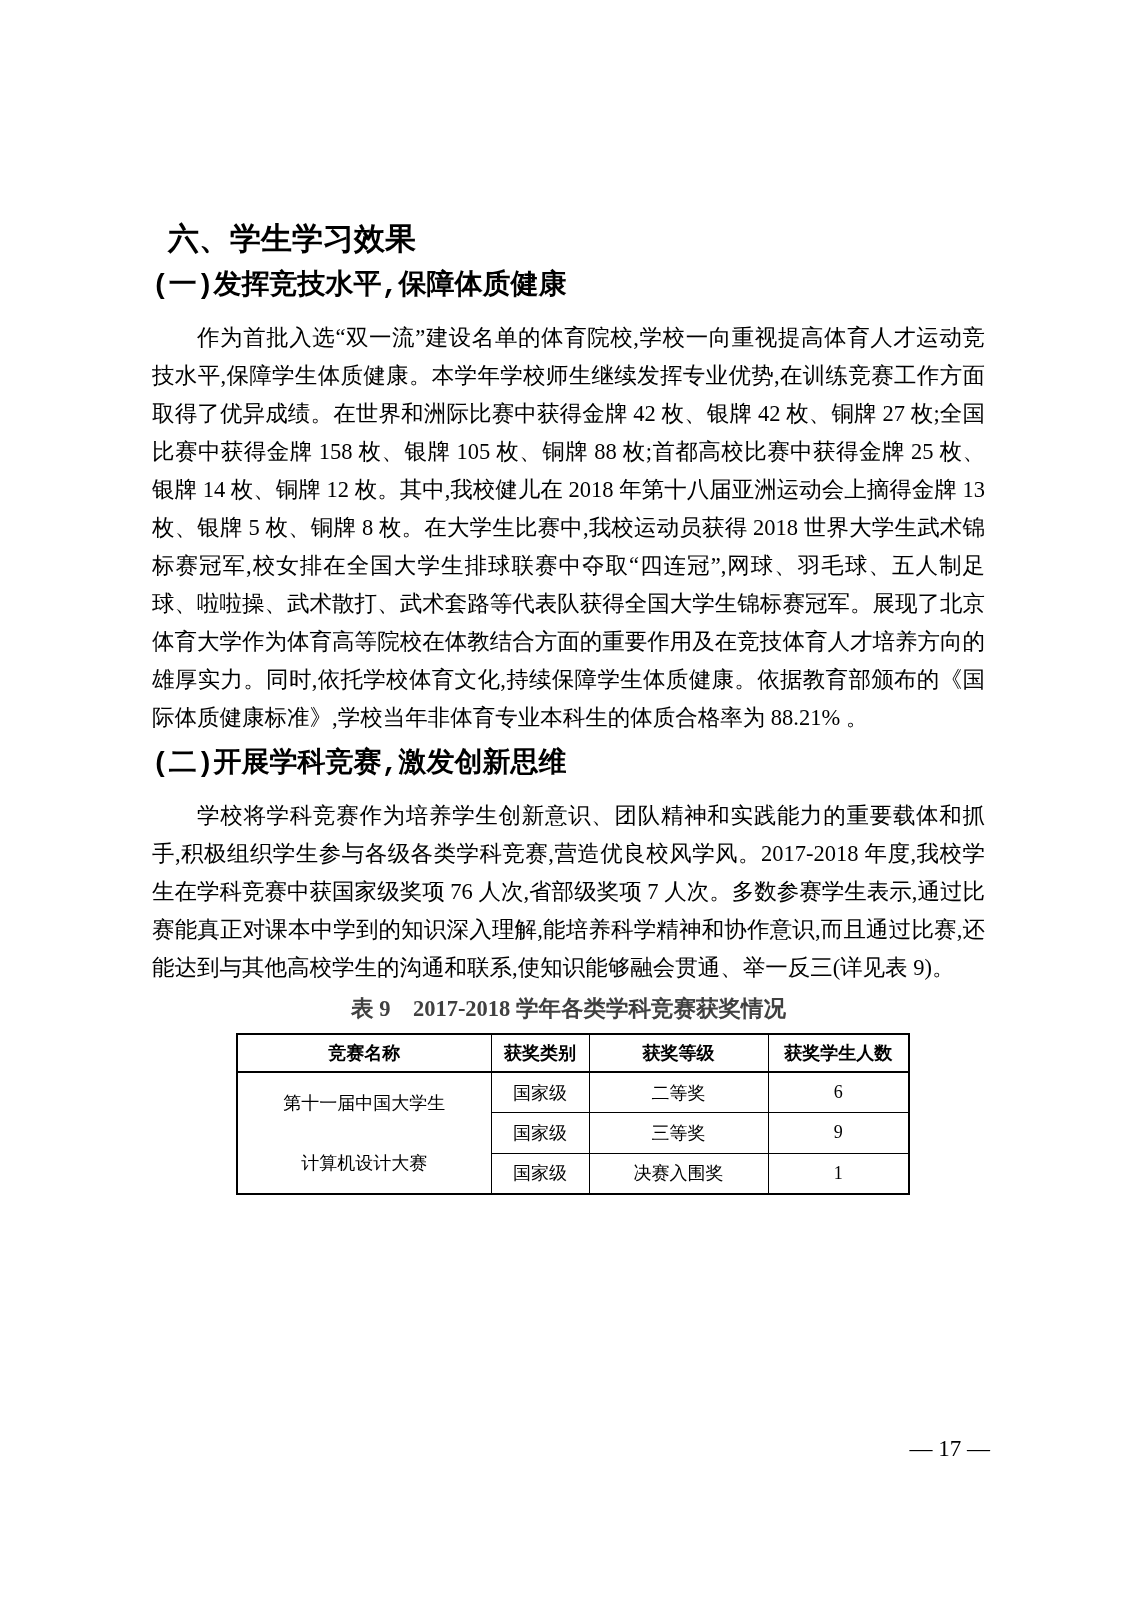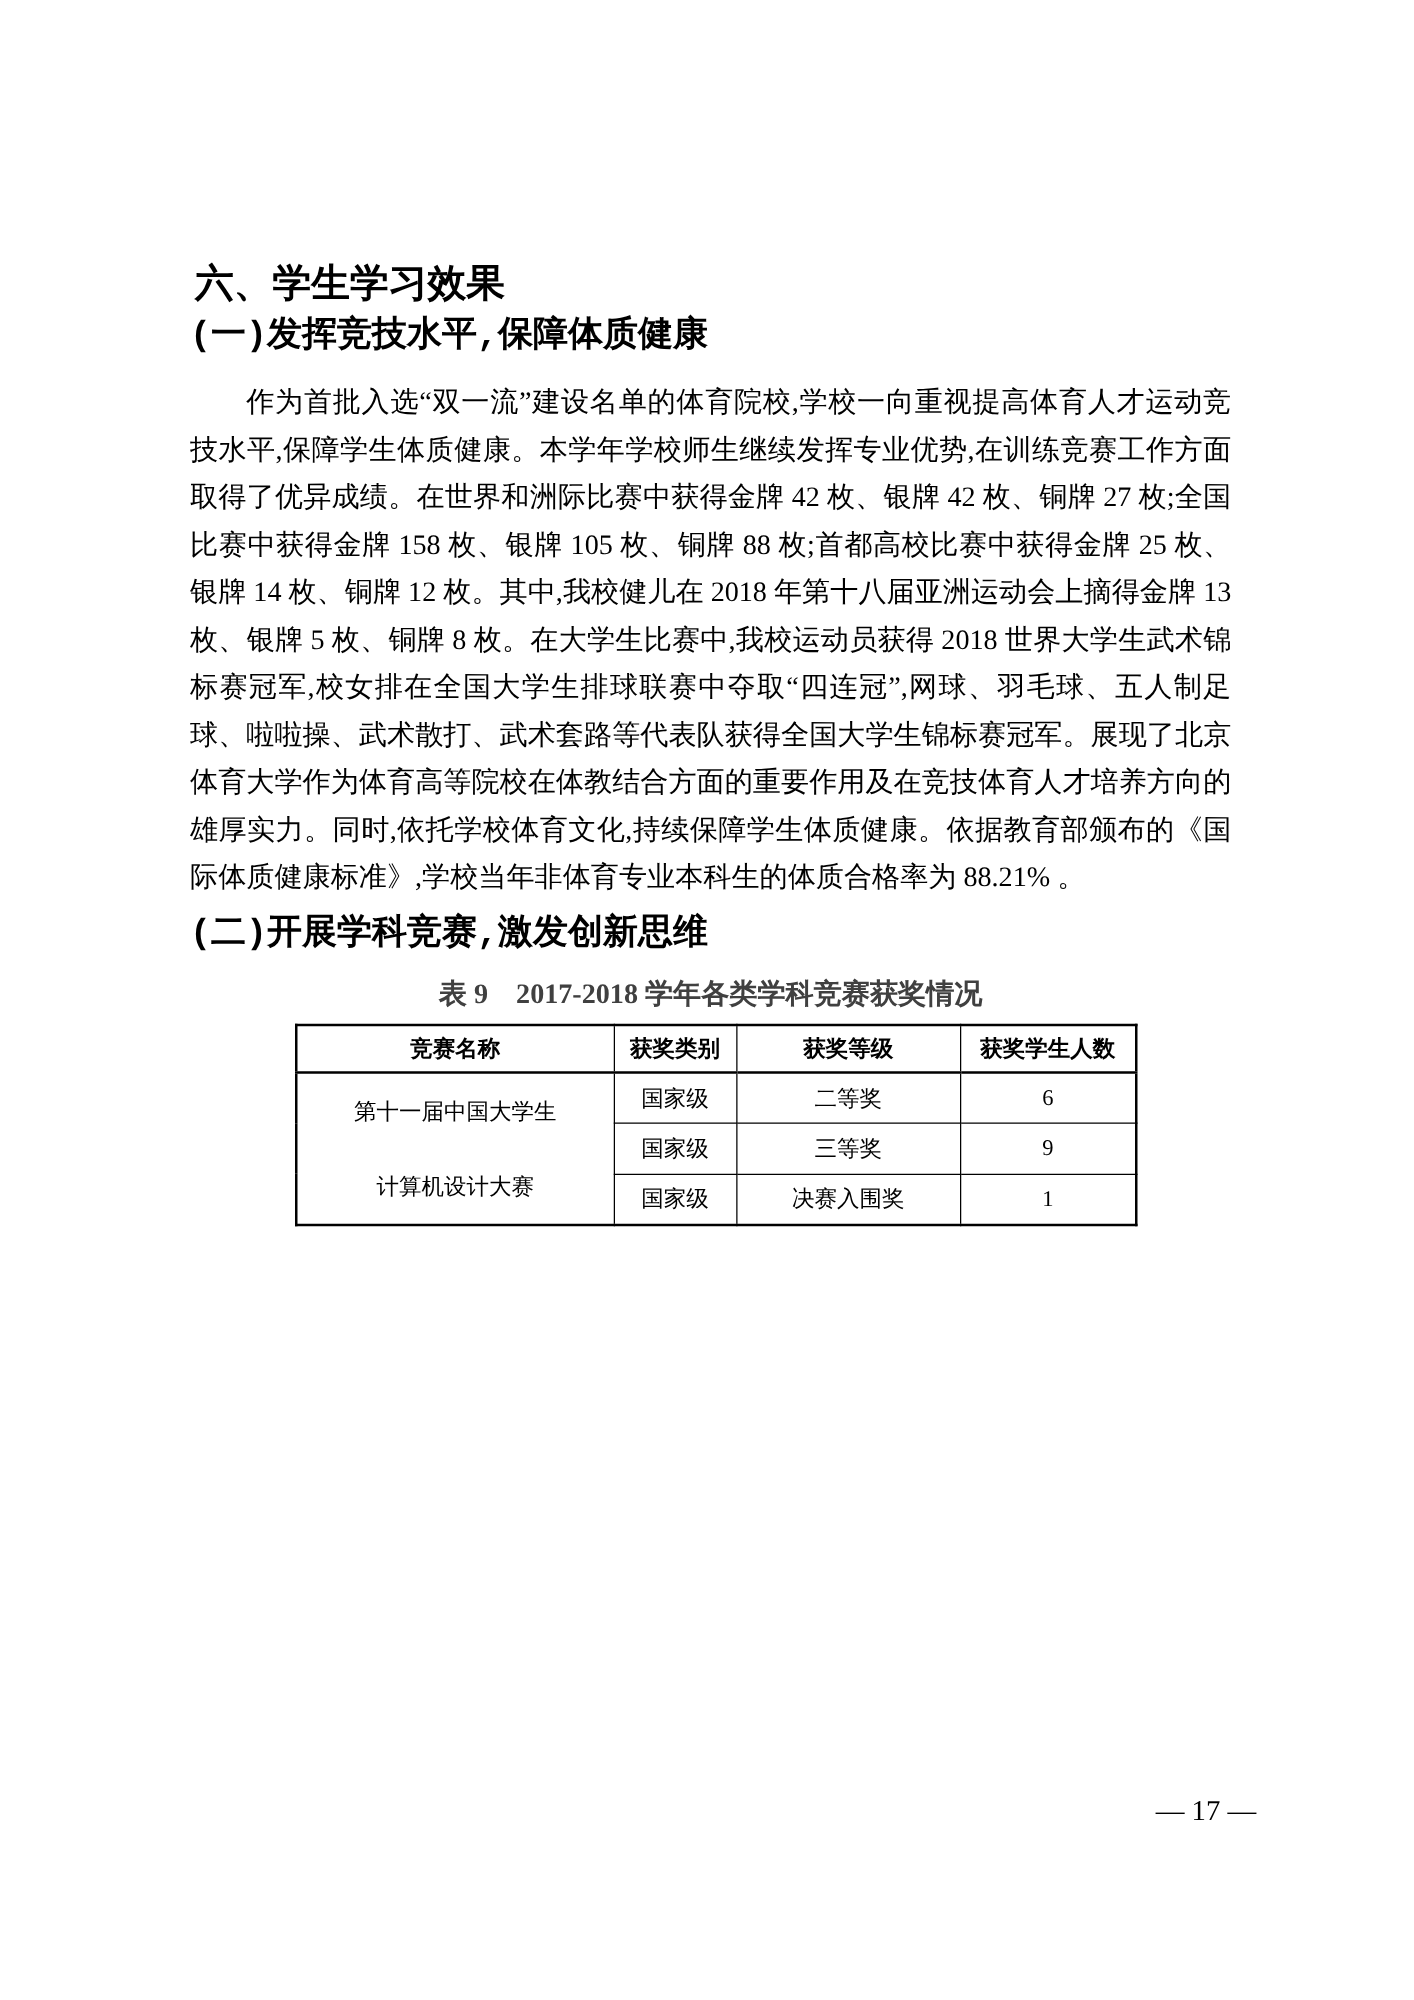--- a/index.html
+++ b/index.html
@@ -9,21 +9,21 @@
     height: 1600px;
     margin: 0 auto;
     background: #ffffff;
     box-sizing: border-box;
     padding: 207px 146px 0 152px;
     color: #111111;
     font-family: "Liberation Serif", serif;
     overflow: hidden;
   }
   .doc-title {
-    margin: 4px;
+    margin: 16px;
     font-family: "Liberation Sans", sans-serif;
     font-weight: 700;
     font-size: 31px;
     line-height: 32px;
     color: #000000;
   }
   .sub-title {
     margin: 12px 0 18px 0;
     font-family: Liberation Mono, monospace;
     font-weight: 700;
@@ -68,40 +68,41 @@
     font-weight: 700;
     height: 36px;
     border-bottom-width: 2px;
   }
   table.award-table td { height: 38px; }
   td.comp-name-cell { line-height: 60px; margin-top: 16px; }
   .comp-line { display: block; }
   .page-number {
     position: absolute;
     top: 1437px;
-    right: 126px;
+    right: 141px;
     font-size: 23px;
     line-height: 24px;
     color: #000000;
   }
 </style>
 </head>
 <body>
 
 <div class="page">
 
   <h1 class="doc-title">六、学生学习效果</h1>
 
 
   <h2 class="sub-title">(一)发挥竞技水平,保障体质健康</h2>
 
   <p class="body-text">作为首批入选“双一流”建设名单的体育院校,学校一向重视提高体育人才运动竞技水平,保障学生体质健康。本学年学校师生继续发挥专业优势,在训练竞赛工作方面取得了优异成绩。在世界和洲际比赛中获得金牌 42 枚、银牌 42 枚、铜牌 27 枚;全国比赛中获得金牌 158 枚、银牌 105 枚、铜牌 88 枚;首都高校比赛中获得金牌 25 枚、银牌 14 枚、铜牌 12 枚。其中,我校健儿在 2018 年第十八届亚洲运动会上摘得金牌 13 枚、银牌 5 枚、铜牌 8 枚。在大学生比赛中,我校运动员获得 2018 世界大学生武术锦标赛冠军,校女排在全国大学生排球联赛中夺取“四连冠”,网球、羽毛球、五人制足球、啦啦操、武术散打、武术套路等代表队获得全国大学生锦标赛冠军。展现了北京体育大学作为体育高等院校在体教结合方面的重要作用及在竞技体育人才培养方向的雄厚实力。同时,依托学校体育文化,持续保障学生体质健康。依据教育部颁布的《国际体质健康标准》,学校当年非体育专业本科生的体质合格率为 88.21% 。</p>
 
   <h2 class="sub-title">(二)开展学科竞赛,激发创新思维</h2>
 
+  <p class="body-text">学校将学科竞赛作为培养学生创新意识、团队精神和实践能力的重要载体和抓手,积极组织学生参与各级各类学科竞赛,营造优良校风学风。2017-2018 年度,我校学生在学科竞赛中获国家级奖项 76 人次,省部级奖项 7 人次。多数参赛学生表示,通过比赛能真正对课本中学到的知识深入理解,能培养科学精神和协作意识,而且通过比赛,还能达到与其他高校学生的沟通和联系,使知识能够融会贯通、举一反三(详见表 9)。</p>
 
   <div class="table-caption">表 9　2017-2018 学年各类学科竞赛获奖情况</div>
 
   <table class="award-table">
     <colgroup>
       <col style="width:254px">
       <col style="width:98px">
       <col style="width:179px">
       <col style="width:141px">
     </colgroup>

